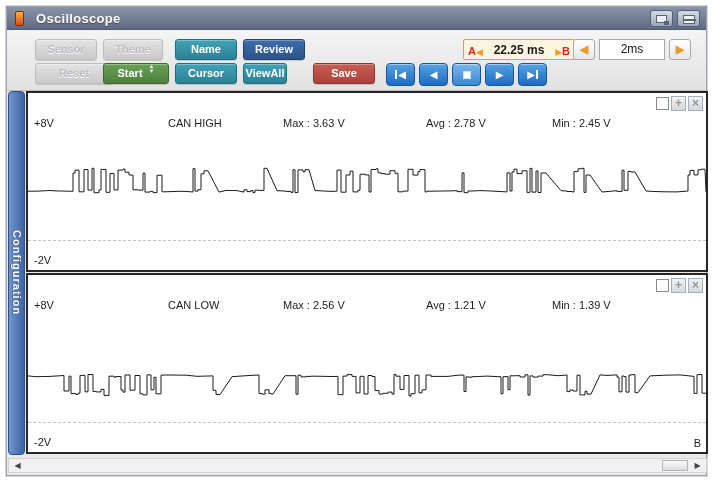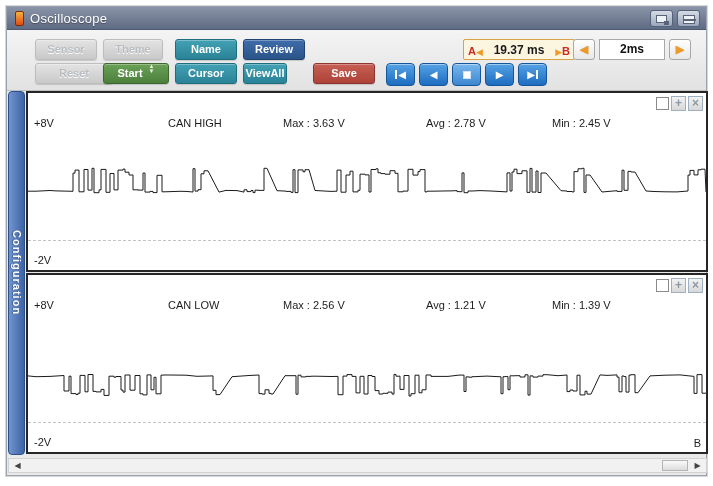--- a/index.html
+++ b/index.html
@@ -7,21 +7,21 @@
   .page { position:relative; width:713px; height:486px; background:#fff; overflow:hidden; }
   .window { position:absolute; left:6px; top:6px; width:701px; height:470px;
             background:#e9e9e9; border:1px solid #9aa2ad; box-shadow:0 0 0 1px #d7d7d7; }
 
   
   .titlebar { position:absolute; left:0; top:0; width:100%; height:23px;
               background:linear-gradient(#8a94a8,#5f6b84); border-bottom:1px solid #4e5a72;
               display:flex; align-items:center; }
   .app-icon { width:9px; height:15px; margin-left:8px; border-radius:2px;
               background:linear-gradient(#f7b23c,#e04a12); border:1px solid #7a2d08; }
-  .title-text { color:#fff; font-size:13px; font-weight:normal; margin-left:6px; letter-spacing:.3px;
+  .title-text { color:#fff; font-size:13px; font-weight:bold; margin-left:12px; letter-spacing:.3px;
                 text-shadow:0 1px 1px rgba(0,0,0,.4); }
   .winbtns { position:absolute; right:6px; top:3px; display:flex; gap:4px; }
   .winbtn { width:23px; height:17px; border-radius:3px; border:1px solid #55617a;
             background:linear-gradient(#d6dce6,#9aa6ba); position:relative; cursor:pointer; }
   .winbtn .g-pop { position:absolute; left:5px; top:4px; width:11px; height:8px;
                    border:1.5px solid #5a6478; background:#eef1f5; }
   .winbtn .g-pop:after { content:""; position:absolute; right:-3px; bottom:-3px; width:5px; height:4px;
                    background:#5a6478; }
   .winbtn .g-min { position:absolute; left:5px; top:4px; width:12px; height:9px;
                    border:1.5px solid #5a6478; background:#eef1f5; }
@@ -46,21 +46,21 @@
             background:#fcf5e0; border:1px solid #d8a348; border-radius:2px;
             display:flex; align-items:center; justify-content:space-between; padding:0 4px; }
   .ab-letter { color:#cc2a1e; font-size:11px; font-weight:bold; }
   .ab-arrow { color:#f09a28; font-size:9px; }
   .ab-value { color:#1a1a1a; font-size:12px; font-weight:bold; }
 
   .step-btn { position:absolute; top:9px; width:22px; height:21px; background:linear-gradient(#ffffff,#e8e8e8);
               border:1px solid #a8a8a8; border-radius:3px; color:#f09a28; font-size:11px;
               text-align:center; line-height:19px; cursor:pointer; text-shadow:0 0 1px #b06a10; }
   .tb-box { position:absolute; left:592px; top:9px; width:66px; height:21px; background:#fff;
-            border:1px solid #a8a8a8; text-align:center; line-height:19px; font-size:12px; font-weight:bold; color:#111; }
+            border:1px solid #a8a8a8; text-align:center; line-height:19px; font-size:12px; font-weight:normal; color:#111; }
 
   .pbtn { position:absolute; top:33px; width:29px; height:23px; border-radius:4px;
           background:linear-gradient(#55a2e4,#1d6cc0); border:1px solid #14569c;
           box-shadow:inset 0 1px 0 rgba(255,255,255,.45); color:#fff; cursor:pointer;
           display:flex; align-items:center; justify-content:center; gap:1px; font-size:10px; }
   .pbtn.stopb { background:linear-gradient(#79b7ec,#3d86cf); }
   .pb-bar { width:2px; height:9px; background:#fff; }
   .pb-sq { width:8px; height:8px; background:#fff; border:1px solid #cfe4f8; }
 
   
@@ -114,21 +114,21 @@
 
     <div class="toolbar">
 
       <div class="btn disabled" style="left:28px;top:9px;width:62px">Sensor</div>
       <div class="btn disabled" style="left:96px;top:9px;width:60px">Theme</div>
       <div class="btn teal" style="left:168px;top:9px;width:62px">Name</div>
       <div class="btn blue" style="left:236px;top:9px;width:62px">Review</div>
 
       <div class="ab-box">
         <span><span class="ab-letter">A</span><span class="ab-arrow">◀</span></span>
-        <span class="ab-value">19.37 ms</span>
+        <span class="ab-value">22.25 ms</span>
         <span><span class="ab-arrow">▶</span><span class="ab-letter">B</span></span>
       </div>
       <div class="step-btn" style="left:566px"><span>◀</span></div>
       <div class="tb-box">2ms</div>
       <div class="step-btn" style="left:662px"><span>▶</span></div>
 
       <div class="btn disabled" style="left:28px;top:33px;width:78px">Reset</div>
       <div class="btn green" style="left:96px;top:33px;width:66px">
         <span>Start</span>
         <span class="spinner">

